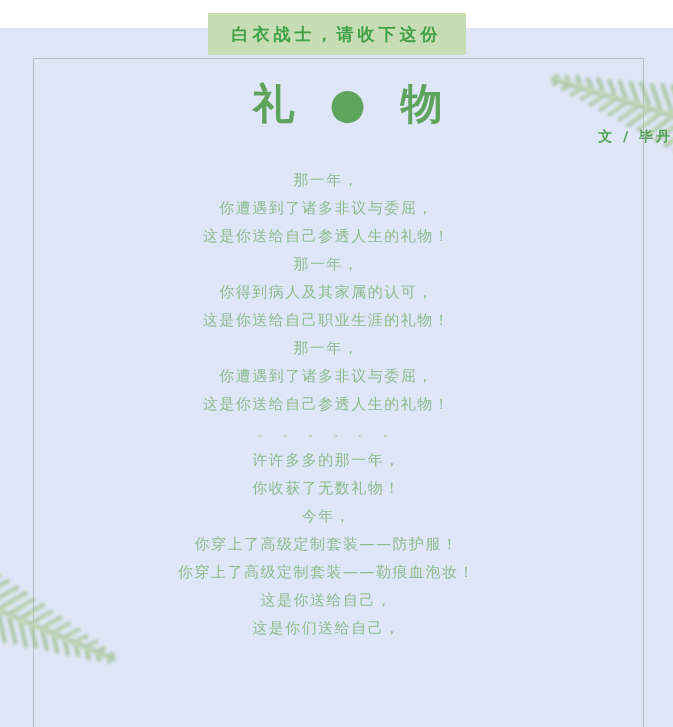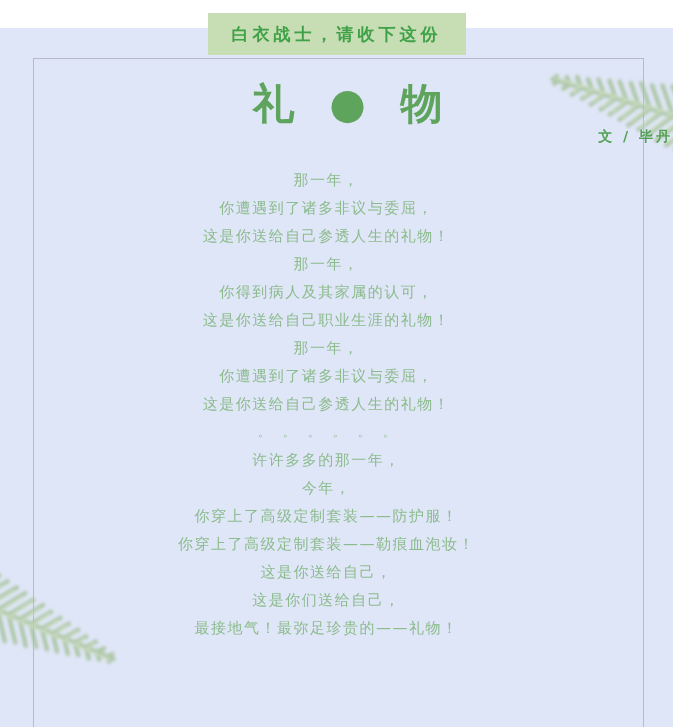--- a/index.html
+++ b/index.html
@@ -165,21 +165,21 @@
     <div class="poem-line">你遭遇到了诸多非议与委屈，</div>
     <div class="poem-line">这是你送给自己参透人生的礼物！</div>
     <div class="poem-line">那一年，</div>
     <div class="poem-line">你得到病人及其家属的认可，</div>
     <div class="poem-line">这是你送给自己职业生涯的礼物！</div>
     <div class="poem-line">那一年，</div>
     <div class="poem-line">你遭遇到了诸多非议与委屈，</div>
     <div class="poem-line">这是你送给自己参透人生的礼物！</div>
     <div class="poem-line separator-dots">。。。。。。</div>
     <div class="poem-line">许许多多的那一年，</div>
+    <div class="poem-line">你收获了无数礼物！</div>
     <div class="poem-line">今年，</div>
     <div class="poem-line">你穿上了高级定制套装——防护服！</div>
     <div class="poem-line">你穿上了高级定制套装——勒痕血泡妆！</div>
     <div class="poem-line">这是你送给自己，</div>
     <div class="poem-line">这是你们送给自己，</div>
-    <div class="poem-line">最接地气！最弥足珍贵的——礼物！</div>
   </div>
 
 </div>
 
 </body></html>

